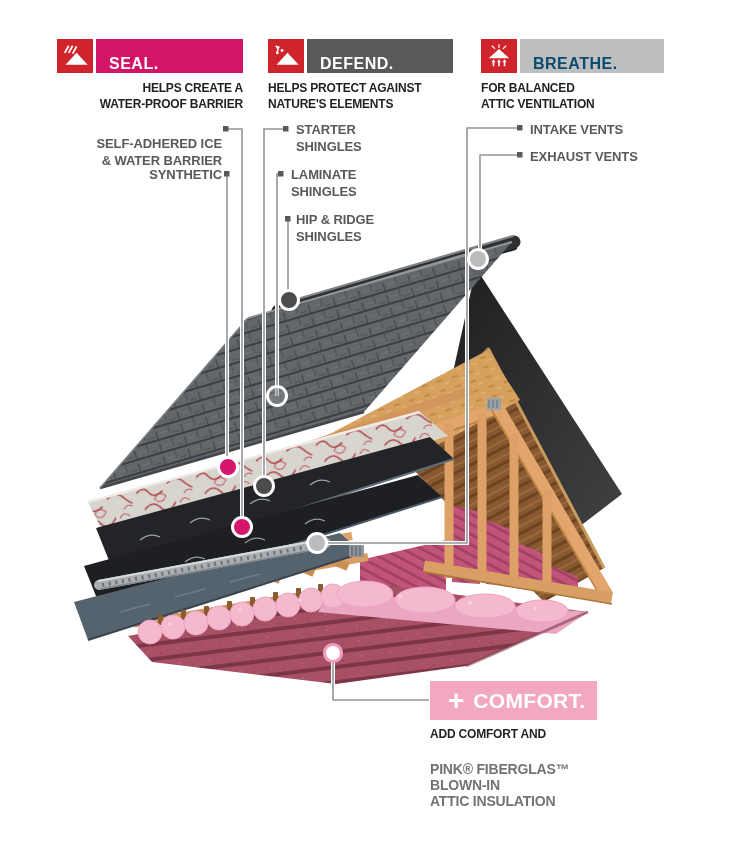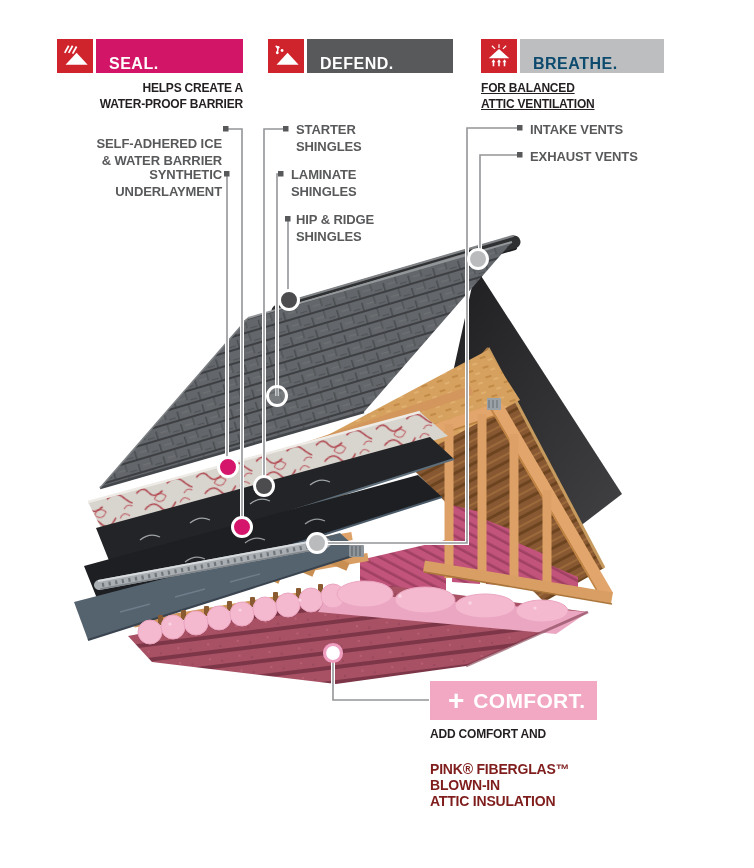--- a/index.html
+++ b/index.html
@@ -17,21 +17,21 @@
            color:#231f20;letter-spacing:-0.2px;}
   .callout{position:absolute;font-size:13px;line-height:17px;font-weight:bold;
            color:#58595b;letter-spacing:-0.1px;}
   .right{text-align:right;}
   .comfort-band{position:absolute;left:430px;top:681px;width:167px;height:39px;
                 background:#f2a7c3;color:#fff;display:flex;align-items:center;
                 padding-left:18px;box-sizing:border-box;}
   .comfort-band .plus{font-size:28px;font-weight:bold;margin-right:9px;line-height:1;}
   .comfort-band .ctitle{font-size:21px;font-weight:bold;letter-spacing:.3px;}
   .cprod{position:absolute;left:430px;top:761px;font-size:14px;line-height:16px;
-         color:#7f1d1d;font-weight:bold;letter-spacing:-0.2px;}
+         color:#737373;font-weight:bold;letter-spacing:-0.2px;}
 </style>
 </head>
 <body>
 
 <div class="stage">
 
   <svg class="scene" viewBox="0 0 754 868">
     <defs>
       <linearGradient id="felt" x1="0" y1="0" x2="1" y2="1">
         <stop offset="0" stop-color="#1e1e20"></stop>
@@ -272,20 +272,24 @@
           <circle cx="14" cy="10" r="1.8"></circle>
           <circle cx="8" cy="13" r="1.8"></circle>
         </g>
       <path d="M6,4 q5,4 1,9" stroke="#fff" stroke-width="1.8" fill="none"></path>
       <path d="M7,28 L21,13 L35,28 Z" fill="#fff"></path>
     </svg>
   </div>
   <div class="band" style="left:307px;top:39px;width:146px;background:#58595b;">
     <span>DEFEND.</span>
   </div>
+  <div class="subhead" style="left:268px;top:81px;">
+    <div>HELPS PROTECT AGAINST</div>
+    <div>NATURE'S ELEMENTS</div>
+  </div>
 
   <div class="icon-box" style="left:481px;top:39px;">
     <svg width="30" height="28" viewBox="0 0 38 34">
       <g stroke="#fff" stroke-width="1.5">
           <line x1="19" y1="7" x2="19" y2="2"></line>
           <line x1="14" y1="8" x2="10" y2="4"></line>
           <line x1="24" y1="8" x2="28" y2="4"></line>
         </g>
       <path d="M6,20 L19,8 L32,20 Z" fill="#fff"></path>
       <g stroke="#fff" stroke-width="2">
@@ -296,32 +300,31 @@
       <g fill="#fff">
           <path d="M12,21 l-2.5,4 h5 Z"></path>
           <path d="M19,21 l-2.5,4 h5 Z"></path>
           <path d="M26,21 l-2.5,4 h5 Z"></path>
         </g>
     </svg>
   </div>
   <div class="band light" style="left:520px;top:39px;width:144px;background:#bcbec0;">
     <span>BREATHE.</span>
   </div>
-  <div class="subhead" style="left:481px;top:81px;text-decoration:underline;">
+  <div class="subhead" style="left:481px;top:81px;">
     <div>FOR BALANCED</div>
     <div>ATTIC VENTILATION</div>
   </div>
 
   <div class="callout right" style="left:58px;top:135px;width:164px;">
     <div>SELF-ADHERED ICE</div>
     <div>&amp; WATER BARRIER</div>
   </div>
   <div class="callout right" style="left:58px;top:166px;width:164px;">
     <div>SYNTHETIC</div>
-    <div>UNDERLAYMENT</div>
   </div>
 
   <div class="callout" style="left:296px;top:121px;">
     <div>STARTER</div>
     <div>SHINGLES</div>
   </div>
   <div class="callout" style="left:291px;top:166px;">
     <div>LAMINATE</div>
     <div>SHINGLES</div>
   </div>

